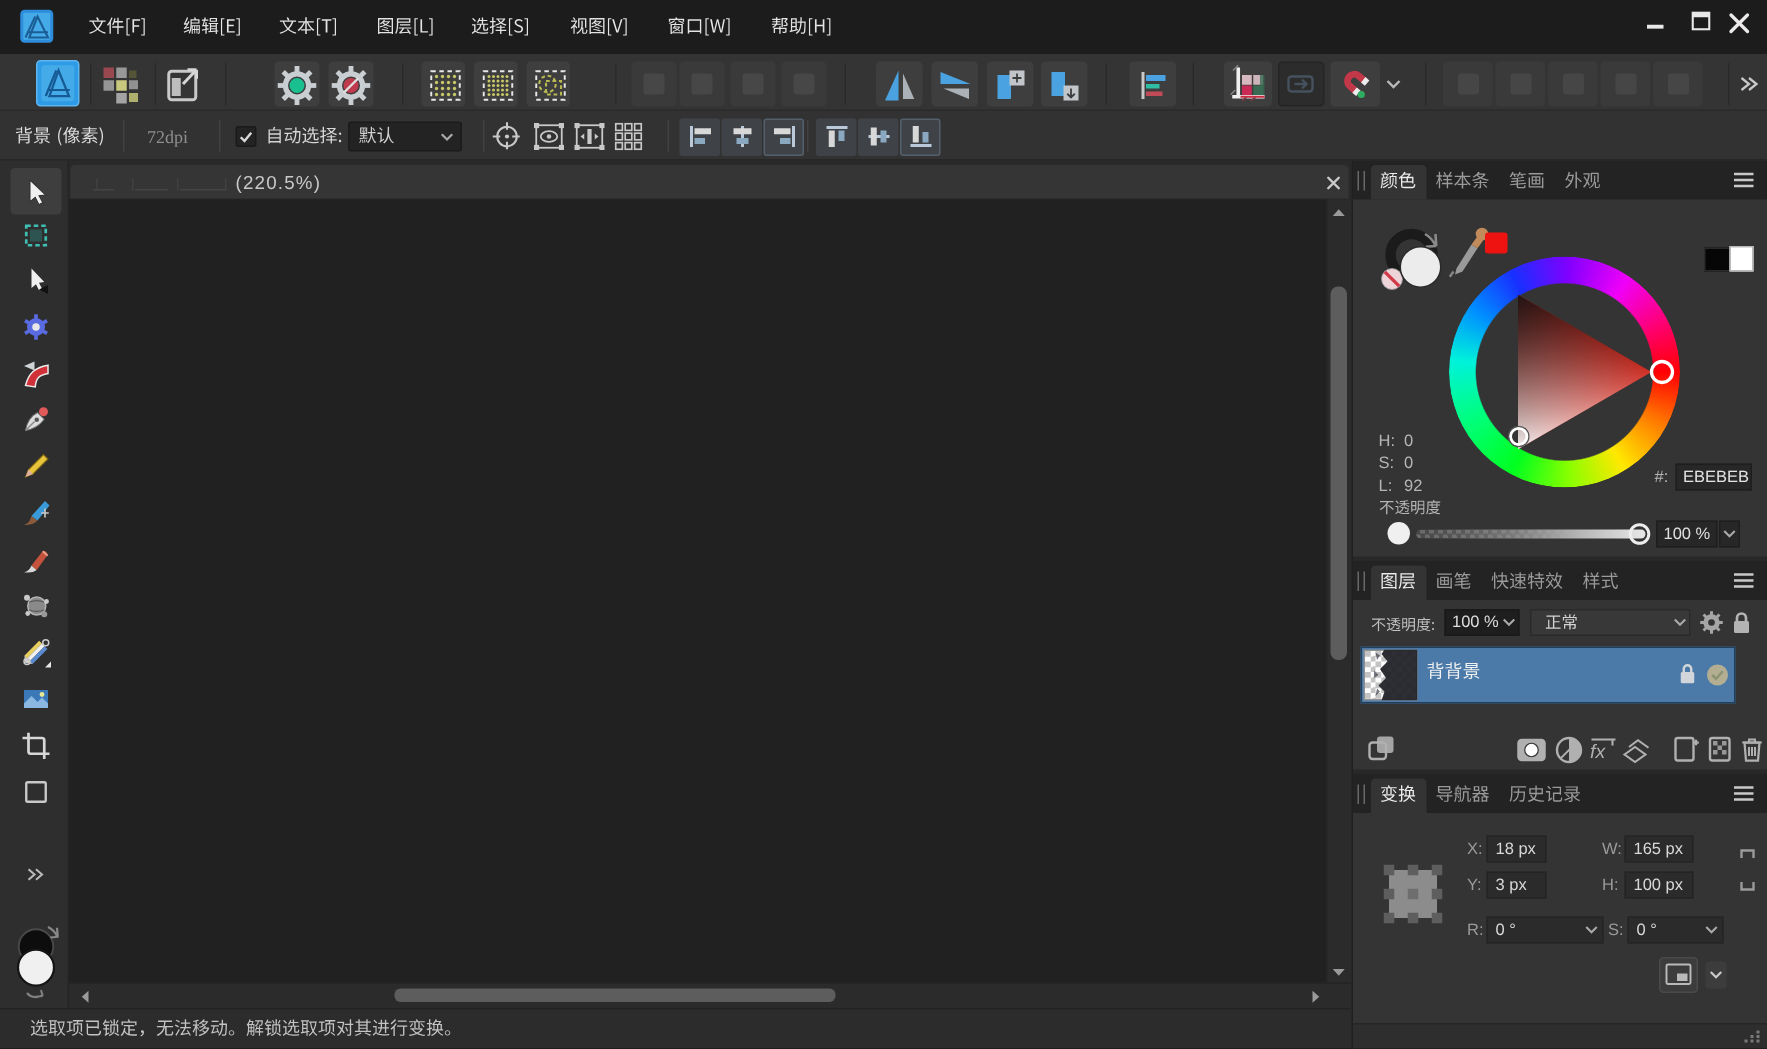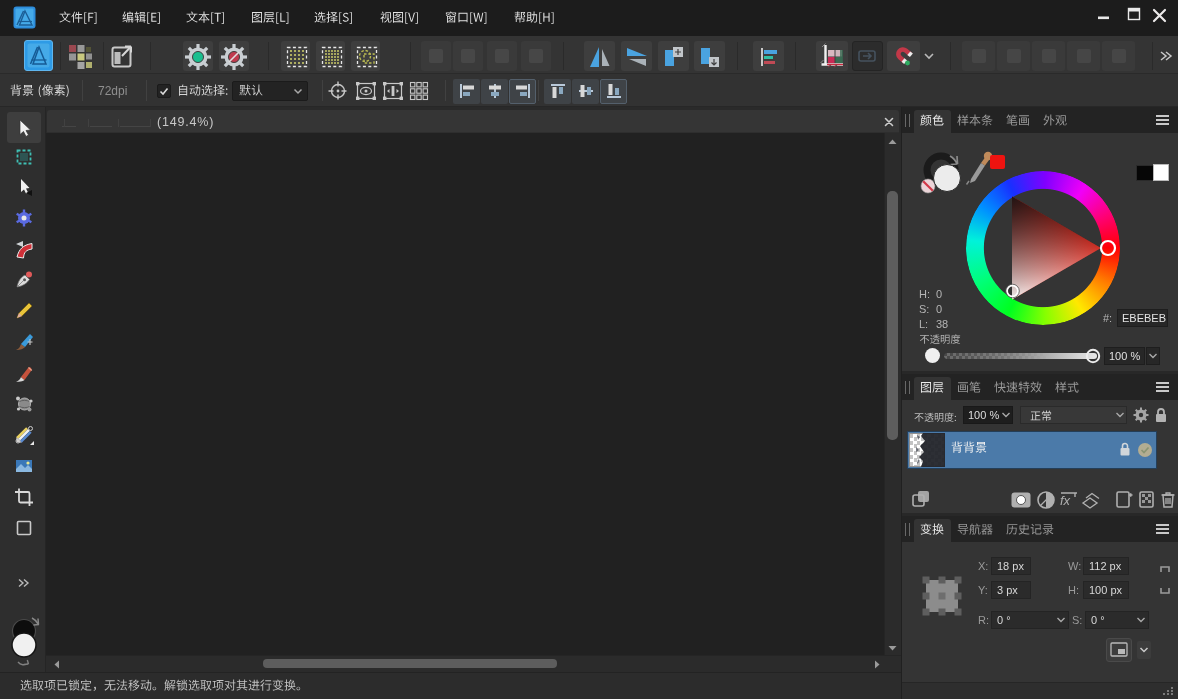--- a/index.html
+++ b/index.html
@@ -293,21 +293,21 @@
 <div style="position:absolute;left:0px;top:74px;width:1178px;height:33px;background:#323232;border-bottom:1px solid #272727;"></div>
 <div style="position:absolute;left:10px;top:84.0px;width:60px;height:14px"><svg width="60" height="14" viewBox="0 -10.6 60 13.9" style="fill:#dcdcdc;overflow:visible">
         <path transform="translate(0.0,0)" d="M8.8 -4.5V-3.5H3.3V-4.5ZM2.4 -5.2V1H3.3V-1.1H8.8V-0C8.8 0.1 8.7 0.2 8.6 0.2C8.4 0.2 7.7 0.2 7 0.2C7.1 0.4 7.2 0.7 7.3 1C8.2 1 8.8 1 9.2 0.8C9.6 0.7 9.7 0.5 9.7 -0V-5.2ZM3.3 -2.9H8.8V-1.8H3.3ZM4 -10.1V-9H0.9V-8.3H4V-7.2C2.7 -7 1.5 -6.8 0.6 -6.7L0.8 -5.9L4 -6.5V-5.6H4.8V-10.1ZM6.6 -10.1V-6.9C6.6 -6 6.9 -5.7 8 -5.7C8.3 -5.7 9.8 -5.7 10.1 -5.7C11 -5.7 11.2 -6 11.3 -7.2C11.1 -7.3 10.7 -7.4 10.5 -7.5C10.5 -6.7 10.4 -6.5 10 -6.5C9.7 -6.5 8.4 -6.5 8.1 -6.5C7.6 -6.5 7.5 -6.6 7.5 -6.9V-7.8C8.7 -8.1 9.9 -8.5 10.9 -8.9L10.2 -9.5C9.6 -9.2 8.5 -8.9 7.5 -8.6V-10.1Z"></path>
         <path transform="translate(12.0,0)" d="M2.9 -7.7H9.1V-6.9H2.9ZM2.9 -9H9.1V-8.3H2.9ZM3.2 -3.5H8.8V-2.3H3.2ZM7.5 -0.8C8.6 -0.4 10 0.3 10.7 0.8L11.3 0.2C10.5 -0.3 9.1 -0.9 8.1 -1.3ZM3.5 -1.4C2.8 -0.8 1.6 -0.2 0.5 0.1C0.7 0.3 1 0.6 1.2 0.8C2.2 0.3 3.5 -0.3 4.3 -1ZM5.2 -6.1C5.3 -5.9 5.4 -5.7 5.5 -5.5H0.7V-4.8H11.3V-5.5H6.5C6.4 -5.8 6.2 -6.1 6 -6.3H10V-9.6H2V-6.3H5.8ZM2.3 -4.2V-1.7H5.5V0.1C5.5 0.2 5.5 0.2 5.3 0.3C5.2 0.3 4.6 0.3 4 0.2C4.1 0.4 4.2 0.7 4.2 1C5.1 1 5.6 1 6 0.8C6.3 0.7 6.5 0.5 6.5 0.1V-1.7H9.7V-4.2Z"></path>
         <path transform="translate(27.6,0)" d="M2.9 2.4 3.5 2.1C2.5 0.3 2 -1.7 2 -3.7C2 -5.8 2.5 -7.8 3.5 -9.5L2.9 -9.8C1.8 -8 1.1 -6.1 1.1 -3.7C1.1 -1.4 1.8 0.6 2.9 2.4Z"></path>
         <path transform="translate(31.7,0)" d="M5.8 -8.5H8C7.8 -8.2 7.5 -7.8 7.3 -7.5H5C5.3 -7.9 5.6 -8.2 5.8 -8.5ZM5.8 -10.1C5.3 -9.1 4.4 -7.8 3.1 -6.9C3.3 -6.7 3.5 -6.5 3.7 -6.3C3.9 -6.4 4.1 -6.6 4.3 -6.8V-5H6.2C5.6 -4.5 4.7 -3.9 3.4 -3.6C3.6 -3.4 3.9 -3.1 4 -3C5 -3.3 5.8 -3.8 6.4 -4.2C6.6 -4 6.8 -3.8 6.9 -3.6C6.1 -2.9 4.6 -2.2 3.4 -1.8C3.6 -1.7 3.8 -1.4 3.9 -1.2C5 -1.6 6.4 -2.4 7.2 -3.1C7.4 -2.9 7.5 -2.7 7.5 -2.4C6.6 -1.5 4.8 -0.6 3.3 -0.1C3.5 0 3.7 0.3 3.9 0.5C5.2 0.1 6.7 -0.8 7.7 -1.7C7.8 -0.9 7.7 -0.3 7.4 -0C7.2 0.2 7.1 0.2 6.8 0.2C6.6 0.2 6.3 0.2 6 0.1C6.2 0.4 6.2 0.7 6.3 0.9C6.5 0.9 6.8 0.9 7 0.9C7.4 0.9 7.7 0.9 8 0.5C8.6 0 8.7 -1.2 8.3 -2.5L8.9 -2.8C9.3 -1.5 10.1 -0.3 11.1 0.3C11.2 0.1 11.4 -0.3 11.6 -0.4C10.7 -0.9 10 -1.9 9.6 -3.1C10 -3.3 10.5 -3.6 10.9 -3.9L10.3 -4.4C9.7 -4 8.9 -3.5 8.1 -3.1C7.8 -3.7 7.5 -4.2 6.9 -4.6L7.2 -5H10.8V-7.5H8.2C8.6 -8 8.9 -8.4 9.2 -8.9L8.7 -9.3L8.5 -9.2H6.3L6.7 -9.9ZM5.1 -6.9H7.2C7.2 -6.5 7.1 -6.1 6.8 -5.6H5.1ZM8 -6.9H9.9V-5.6H7.6C7.9 -6.1 8 -6.5 8 -6.9ZM3.1 -10C2.5 -8.2 1.5 -6.4 0.3 -5.2C0.5 -5 0.8 -4.6 0.9 -4.4C1.2 -4.7 1.6 -5.2 1.9 -5.7V0.9H2.8V-7.1C3.2 -7.9 3.7 -8.9 4 -9.8Z"></path>
         <path transform="translate(43.7,0)" d="M7.6 -1C8.7 -0.5 9.9 0.3 10.6 0.8L11.3 0.2C10.6 -0.3 9.3 -1 8.3 -1.5ZM3.5 -1.5C2.8 -0.9 1.6 -0.2 0.6 0.2C0.8 0.3 1.1 0.6 1.2 0.8C2.3 0.3 3.5 -0.4 4.3 -1.2ZM2.3 -3.5C2.5 -3.6 2.9 -3.7 5.3 -3.8C4.2 -3.3 3.2 -3 2.8 -2.8C2.1 -2.6 1.6 -2.4 1.2 -2.4C1.2 -2.2 1.4 -1.8 1.4 -1.6C1.7 -1.7 2.2 -1.8 5.7 -2V-0.1C5.7 0 5.7 0.1 5.5 0.1C5.3 0.1 4.7 0.1 3.9 0.1C4.1 0.3 4.2 0.7 4.3 0.9C5.1 0.9 5.7 0.9 6.1 0.8C6.5 0.6 6.6 0.4 6.6 -0.1V-2L9.6 -2.2C9.9 -1.9 10.2 -1.6 10.4 -1.4L11.1 -1.9C10.6 -2.5 9.6 -3.3 8.7 -3.8L8.1 -3.3C8.3 -3.2 8.6 -3 8.9 -2.8L3.9 -2.6C5.6 -3.1 7.3 -3.8 8.9 -4.7L8.3 -5.2C7.8 -5 7.3 -4.7 6.8 -4.5L4 -4.3C4.7 -4.6 5.3 -4.9 5.9 -5.3L5.7 -5.6H11.4V-6.3H6.4V-7.1H10.1V-7.7H6.4V-8.5H10.8V-9.2H6.4V-10.1H5.5V-9.2H1.3V-8.5H5.5V-7.7H1.9V-7.1H5.5V-6.3H0.6V-5.6H4.9C4.1 -5.1 3.2 -4.7 2.9 -4.5C2.6 -4.4 2.3 -4.3 2.1 -4.3C2.2 -4.1 2.3 -3.7 2.3 -3.5Z"></path>
         <path transform="translate(55.7,0)" d="M1.2 2.4C2.3 0.6 3 -1.4 3 -3.7C3 -6.1 2.3 -8 1.2 -9.8L0.5 -9.5C1.5 -7.8 2.1 -5.8 2.1 -3.7C2.1 -1.7 1.5 0.3 0.5 2.1Z"></path>
       </svg></div>
 <div style="position:absolute;left:82px;top:80px;width:1px;height:21px;background:#414141;"></div>
-<div style="position:absolute;left:98px;top:82.0px;font-size:12px;color:#8f8f8f;line-height:18.0px;white-space:nowrap;">72dpi</div>
+<div style="position:absolute;left:98px;top:82.0px;font-size:12px;color:#8f8f8f;line-height:18.0px;white-space:nowrap;font-family:Liberation Serif, serif;">72dpi</div>
 <div style="position:absolute;left:146px;top:80px;width:1px;height:21px;background:#414141;"></div>
 <div style="position:absolute;left:157px;top:84px;width:14px;height:14px;background:#232323;border:1px solid #1a1a1a;border-radius:2px;"></div>
 <svg style="position:absolute;left:158px;top:85px" width="12" height="12" viewBox="0 0 12 12">
       <path d="M2.5 6.5 L5 9 L9.5 3.5" stroke="#d9d9d9" stroke-width="1.6" fill="none"></path>
     </svg>
 <div style="position:absolute;left:177px;top:84.0px;width:51px;height:14px"><svg width="51" height="14" viewBox="0 -10.6 51 13.9" style="fill:#d6d6d6;overflow:visible">
         <path transform="translate(0.0,0)" d="M2.9 -4.9H9.3V-3.2H2.9ZM2.9 -5.8V-7.6H9.3V-5.8ZM2.9 -2.3H9.3V-0.6H2.9ZM5.5 -10.1C5.4 -9.6 5.2 -9 5 -8.4H2V1H2.9V0.3H9.3V0.9H10.2V-8.4H5.9C6.1 -8.9 6.3 -9.4 6.5 -10Z"></path>
         <path transform="translate(12.0,0)" d="M1.1 -9.1V-8.3H5.7V-9.1ZM7.8 -9.9C7.8 -9 7.8 -8.2 7.8 -7.3H6.1V-6.4H7.8C7.6 -3.7 7.1 -1.2 5.5 0.3C5.7 0.4 6 0.7 6.2 0.9C8 -0.7 8.5 -3.5 8.7 -6.4H10.4C10.3 -2.2 10.2 -0.6 9.8 -0.2C9.7 -0.1 9.6 -0 9.4 -0C9.1 -0 8.5 -0 7.8 -0.1C8 0.1 8.1 0.5 8.1 0.8C8.7 0.8 9.4 0.8 9.7 0.8C10.1 0.7 10.4 0.6 10.6 0.3C11 -0.2 11.2 -1.9 11.3 -6.9C11.3 -7 11.3 -7.3 11.3 -7.3H8.7C8.7 -8.2 8.7 -9 8.7 -9.9ZM1.1 -0.5 1.1 -0.5V-0.5C1.4 -0.7 1.8 -0.8 5.1 -1.6L5.4 -0.8L6.1 -1C5.9 -1.9 5.4 -3.3 4.9 -4.4L4.2 -4.2C4.4 -3.6 4.7 -3 4.9 -2.3L2 -1.7C2.5 -2.8 2.9 -4.2 3.2 -5.4H5.9V-6.2H0.6V-5.4H2.3C2 -4 1.5 -2.6 1.3 -2.2C1.1 -1.7 1 -1.4 0.8 -1.4C0.9 -1.1 1 -0.7 1.1 -0.5Z"></path>
         <path transform="translate(24.0,0)" d="M0.7 -9.2C1.4 -8.6 2.2 -7.8 2.6 -7.2L3.3 -7.7C3 -8.3 2.1 -9.1 1.4 -9.7ZM5.4 -9.7C5.1 -8.7 4.6 -7.6 3.9 -6.9C4.1 -6.8 4.5 -6.5 4.7 -6.4C5 -6.7 5.2 -7.2 5.5 -7.6H7.2V-5.9H3.8V-5.1H6C5.8 -3.5 5.3 -2.4 3.5 -1.7C3.7 -1.6 4 -1.2 4.1 -1C6.1 -1.8 6.7 -3.2 6.9 -5.1H8.1V-2.3C8.1 -1.4 8.4 -1.1 9.3 -1.1C9.4 -1.1 10.2 -1.1 10.4 -1.1C11.2 -1.1 11.4 -1.5 11.5 -3C11.3 -3.1 10.9 -3.2 10.7 -3.4C10.7 -2.1 10.6 -2 10.3 -2C10.2 -2 9.5 -2 9.4 -2C9.1 -2 9 -2 9 -2.3V-5.1H11.4V-5.9H8.1V-7.6H10.9V-8.4H8.1V-10H7.2V-8.4H5.8C6 -8.8 6.1 -9.2 6.2 -9.5ZM3 -5.5H0.7V-4.6H2.1V-1C1.6 -0.8 1.1 -0.3 0.5 0.2L1.1 1C1.8 0.2 2.5 -0.4 2.9 -0.4C3.2 -0.4 3.6 -0.1 4 0.2C4.8 0.7 5.8 0.8 7.2 0.8C8.4 0.8 10.4 0.8 11.3 0.7C11.4 0.4 11.5 -0 11.6 -0.2C10.4 -0.1 8.6 -0 7.2 -0C5.9 -0 4.9 -0.1 4.2 -0.6C3.6 -0.9 3.3 -1.2 3 -1.2Z"></path>
         <path transform="translate(36.0,0)" d="M2.1 -10.1V-7.7H0.6V-6.8H2.1V-4.3C1.5 -4.1 0.9 -3.9 0.4 -3.8L0.7 -2.9L2.1 -3.4V-0.1C2.1 0 2.1 0.1 1.9 0.1C1.8 0.1 1.3 0.1 0.8 0.1C0.9 0.3 1 0.7 1.1 0.9C1.8 0.9 2.3 0.9 2.6 0.7C2.9 0.6 3 0.3 3 -0.1V-3.7L4.4 -4.1L4.3 -4.9L3 -4.5V-6.8H4.4V-7.7H3V-10.1ZM9.6 -8.6C9.2 -8 8.6 -7.5 7.9 -7C7.3 -7.5 6.8 -8 6.4 -8.6ZM4.8 -9.4V-8.6H5.5C6 -7.8 6.6 -7.1 7.2 -6.5C6.3 -6 5.3 -5.5 4.2 -5.3C4.4 -5.1 4.6 -4.8 4.7 -4.6C5.8 -4.9 6.9 -5.4 7.9 -6C8.9 -5.4 9.9 -4.9 11.1 -4.5C11.3 -4.8 11.5 -5.1 11.7 -5.3C10.6 -5.5 9.5 -6 8.6 -6.5C9.6 -7.2 10.4 -8.1 10.9 -9.2L10.4 -9.5L10.2 -9.4ZM7.4 -4.9V-3.9H5V-3.1H7.4V-1.8H4.4V-1H7.4V1H8.3V-1H11.5V-1.8H8.3V-3.1H10.6V-3.9H8.3V-4.9Z"></path>
@@ -484,21 +484,21 @@
     </svg>
 <div style="position:absolute;left:46px;top:107px;width:855px;height:26px;background:#2a2a2a;"></div>
 <div style="position:absolute;left:47px;top:110px;width:852px;height:23px;background:#353535;border-radius:3px 3px 0 0;border-bottom:1px solid #2e2e2e;"></div>
 <div style="position:absolute;left:62px;top:126px;width:14px;height:1px;background:#454545;"></div>
 <div style="position:absolute;left:90px;top:126px;width:22px;height:1px;background:#454545;"></div>
 <div style="position:absolute;left:120px;top:126px;width:30px;height:1px;background:#454545;"></div>
 <div style="position:absolute;left:64px;top:119px;width:1px;height:8px;background:#414141;"></div>
 <div style="position:absolute;left:88px;top:119px;width:1px;height:8px;background:#414141;"></div>
 <div style="position:absolute;left:118px;top:119px;width:1px;height:8px;background:#414141;"></div>
 <div style="position:absolute;left:150px;top:119px;width:1px;height:8px;background:#414141;"></div>
-<div style="position:absolute;left:157px;top:112.625px;font-size:12.5px;color:#c8c8c8;line-height:18.75px;white-space:nowrap;letter-spacing:0.8px;">(149.4%)</div>
+<div style="position:absolute;left:157px;top:112.625px;font-size:12.5px;color:#c8c8c8;line-height:18.75px;white-space:nowrap;letter-spacing:0.8px;">(220.5%)</div>
 <svg style="position:absolute;left:882px;top:115px" width="14" height="14" viewBox="0 0 14 14">
       <path d="M3.5 3.5 L10.5 10.5 M10.5 3.5 L3.5 10.5" stroke="#cccccc" stroke-width="1.6" stroke-linecap="round"></path>
     </svg>
 <div style="position:absolute;left:46px;top:133px;width:838px;height:522px;background:#212121;"></div>
 <div style="position:absolute;left:884px;top:133px;width:17px;height:522px;background:#2b2b2b;border-left:1px solid #252525;"></div>
 <svg style="position:absolute;left:886px;top:136px" width="13" height="12" viewBox="0 0 13 12">
       <path d="M2.5 8 L6.5 3.5 L10.5 8" fill="#9a9a9a"></path>
     </svg>
 <svg style="position:absolute;left:886px;top:642px" width="13" height="12" viewBox="0 0 13 12">
       <path d="M2.5 4 L6.5 8.5 L10.5 4" fill="#9a9a9a"></path>
@@ -598,21 +598,21 @@
       <polygon points="136,77 47,25.5 47,128.5" fill="#8a8a8a" opacity="0.13"></polygon>
       <circle cx="143" cy="77" r="7" fill="none" stroke="#fff" stroke-width="2.2"></circle>
       <circle cx="47.5" cy="120" r="5.5" fill="none" stroke="#fff" stroke-width="2"></circle>
       <circle cx="47.5" cy="120" r="6.8" fill="none" stroke="#555" stroke-width="0.8"></circle>
     </svg>
 <div style="position:absolute;left:919px;top:285.75px;font-size:11px;color:#b5b5b5;line-height:16.5px;white-space:nowrap;">H:</div>
 <div style="position:absolute;left:936px;top:285.75px;font-size:11px;color:#b5b5b5;line-height:16.5px;white-space:nowrap;">0</div>
 <div style="position:absolute;left:919px;top:300.75px;font-size:11px;color:#b5b5b5;line-height:16.5px;white-space:nowrap;">S:</div>
 <div style="position:absolute;left:936px;top:300.75px;font-size:11px;color:#b5b5b5;line-height:16.5px;white-space:nowrap;">0</div>
 <div style="position:absolute;left:919px;top:315.75px;font-size:11px;color:#b5b5b5;line-height:16.5px;white-space:nowrap;">L:</div>
-<div style="position:absolute;left:936px;top:315.75px;font-size:11px;color:#b5b5b5;line-height:16.5px;white-space:nowrap;">38</div>
+<div style="position:absolute;left:936px;top:315.75px;font-size:11px;color:#b5b5b5;line-height:16.5px;white-space:nowrap;">92</div>
 <div style="position:absolute;left:1103px;top:309.75px;font-size:11px;color:#b5b5b5;line-height:16.5px;white-space:nowrap;">#:</div>
 <div style="position:absolute;left:1117px;top:309px;width:51px;height:18px;background:#272727;border:1px solid #1e1e1e;"></div>
 <div style="position:absolute;left:1122px;top:309.75px;font-size:11px;color:#e3e3e3;line-height:16.5px;white-space:nowrap;">EBEBEB</div>
 <div style="position:absolute;left:919px;top:331.9px;width:42px;height:12px"><svg width="42" height="12" viewBox="0 -9.2 42 12.2" style="fill:#b5b5b5;overflow:visible">
         <path transform="translate(0.0,0)" d="M5.9 -5C7.1 -4.2 8.7 -2.9 9.4 -2.1L10.1 -2.7C9.3 -3.5 7.7 -4.7 6.5 -5.5ZM0.7 -8.1V-7.3H5.4C4.4 -5.5 2.6 -3.7 0.5 -2.7C0.6 -2.5 0.9 -2.2 1 -2C2.5 -2.8 3.8 -3.8 4.8 -5.1V0.8H5.7V-6.1C5.9 -6.5 6.2 -6.9 6.4 -7.3H9.8V-8.1Z"></path>
         <path transform="translate(10.5,0)" d="M0.6 -8C1.2 -7.5 2 -6.8 2.3 -6.3L2.9 -6.8C2.6 -7.3 1.9 -8 1.2 -8.5ZM9 -8.7C7.7 -8.4 5.4 -8.2 3.5 -8.1C3.6 -8 3.7 -7.7 3.7 -7.5C4.5 -7.6 5.4 -7.6 6.2 -7.7V-6.9H3.3V-6.3H5.7C5 -5.5 4 -4.9 3 -4.5C3.1 -4.4 3.3 -4.1 3.5 -4C4.4 -4.3 5.5 -5.1 6.2 -5.9V-4.5H7V-5.9C7.7 -5.1 8.7 -4.4 9.7 -4C9.8 -4.2 10 -4.4 10.2 -4.6C9.2 -4.9 8.1 -5.5 7.4 -6.3H10V-6.9H7V-7.7C7.9 -7.8 8.8 -8 9.5 -8.1ZM4.1 -4.2V-3.6H5.3C5.1 -2.5 4.7 -1.7 3.2 -1.2C3.4 -1.1 3.6 -0.8 3.7 -0.6C5.3 -1.2 5.9 -2.2 6.1 -3.6H7.3C7.3 -3.3 7.2 -2.9 7.1 -2.7H8.9C8.8 -1.9 8.7 -1.5 8.5 -1.4C8.5 -1.3 8.4 -1.3 8.2 -1.3C8 -1.3 7.5 -1.3 7 -1.4C7.1 -1.2 7.2 -1 7.2 -0.8C7.7 -0.7 8.2 -0.7 8.5 -0.8C8.8 -0.8 9 -0.8 9.1 -1C9.4 -1.2 9.5 -1.7 9.6 -3C9.6 -3.1 9.6 -3.3 9.6 -3.3H7.9L8.2 -4.2ZM2.6 -4.8H0.6V-4.1H1.9V-0.9C1.4 -0.7 0.9 -0.3 0.5 0.2L1 0.8C1.6 0.2 2.2 -0.4 2.6 -0.4C2.8 -0.4 3.1 -0.1 3.5 0.2C4.2 0.6 5.1 0.7 6.3 0.7C7.3 0.7 9.1 0.7 9.9 0.6C9.9 0.4 10.1 -0 10.1 -0.2C9.1 -0.1 7.5 -0 6.3 -0C5.2 -0 4.3 -0.1 3.7 -0.5C3.2 -0.8 2.9 -1 2.6 -1.1Z"></path>
         <path transform="translate(21.0,0)" d="M3.5 -4.7V-2.6H1.6V-4.7ZM3.5 -5.4H1.6V-7.5H3.5ZM0.8 -8.2V-0.9H1.6V-1.9H4.3V-8.2ZM9 -7.6V-5.8H6V-7.6ZM5.3 -8.4V-4.6C5.3 -3 5.1 -1 3.3 0.4C3.5 0.5 3.8 0.7 3.9 0.9C5.1 -0 5.6 -1.3 5.9 -2.5H9V-0.2C9 -0 8.9 0.1 8.7 0.1C8.5 0.1 7.9 0.1 7.2 0C7.3 0.3 7.4 0.6 7.5 0.8C8.4 0.8 8.9 0.8 9.3 0.7C9.6 0.5 9.7 0.3 9.7 -0.2V-8.4ZM9 -5.1V-3.2H6C6 -3.7 6 -4.2 6 -4.6V-5.1Z"></path>
         <path transform="translate(31.5,0)" d="M4.1 -6.8V-5.8H2.4V-5.2H4.1V-3.5H8.1V-5.2H9.8V-5.8H8.1V-6.8H7.4V-5.8H4.8V-6.8ZM7.4 -5.2V-4.1H4.8V-5.2ZM7.9 -2.1C7.5 -1.6 6.8 -1.2 6.1 -0.8C5.3 -1.2 4.7 -1.6 4.3 -2.1ZM2.5 -2.8V-2.1H3.9L3.5 -2C3.9 -1.4 4.5 -0.9 5.2 -0.5C4.2 -0.2 3.1 0 2 0.1C2.1 0.3 2.3 0.6 2.3 0.8C3.6 0.6 4.9 0.4 6 -0.1C7.1 0.4 8.3 0.7 9.6 0.8C9.7 0.6 9.9 0.3 10.1 0.2C8.9 0.1 7.9 -0.2 6.9 -0.5C7.9 -1 8.6 -1.6 9.1 -2.6L8.6 -2.8L8.5 -2.8ZM5 -8.7C5.1 -8.4 5.3 -8.1 5.4 -7.8H1.3V-4.9C1.3 -3.3 1.2 -1.1 0.4 0.5C0.6 0.5 0.9 0.7 1.1 0.8C2 -0.8 2.1 -3.2 2.1 -4.9V-7H10V-7.8H6.3C6.2 -8.1 5.9 -8.5 5.8 -8.9Z"></path>
       </svg></div>
 <div style="position:absolute;left:944px;top:353px;width:153px;height:6px;border-radius:3px;background:linear-gradient(90deg,#3a3a3a,#e8e8e8);"></div>
@@ -773,21 +773,21 @@
       <rect x="1.5" y="33.5" width="7" height="7" fill="#5e5e5e"></rect>
       <rect x="17.5" y="33.5" width="7" height="7" fill="#5e5e5e"></rect>
       <rect x="33.5" y="33.5" width="7" height="7" fill="#5e5e5e"></rect>
       <rect x="17.5" y="17.5" width="7" height="7" fill="#6e6e6e"></rect>
     </svg>
 <div style="position:absolute;left:978px;top:557.75px;font-size:11px;color:#9a9a9a;line-height:16.5px;white-space:nowrap;">X:</div>
 <div style="position:absolute;left:991px;top:557px;width:40px;height:18px;background:#2b2b2b;border:1px solid #242424;"></div>
 <div style="position:absolute;left:997px;top:557.75px;font-size:11px;color:#d8d8d8;line-height:16.5px;white-space:nowrap;">18 px</div>
 <div style="position:absolute;left:1068px;top:557.75px;font-size:11px;color:#9a9a9a;line-height:16.5px;white-space:nowrap;">W:</div>
 <div style="position:absolute;left:1083px;top:557px;width:46px;height:18px;background:#2b2b2b;border:1px solid #242424;"></div>
-<div style="position:absolute;left:1089px;top:557.75px;font-size:11px;color:#d8d8d8;line-height:16.5px;white-space:nowrap;">112 px</div>
+<div style="position:absolute;left:1089px;top:557.75px;font-size:11px;color:#d8d8d8;line-height:16.5px;white-space:nowrap;">165 px</div>
 <div style="position:absolute;left:978px;top:581.75px;font-size:11px;color:#9a9a9a;line-height:16.5px;white-space:nowrap;">Y:</div>
 <div style="position:absolute;left:991px;top:581px;width:40px;height:18px;background:#2b2b2b;border:1px solid #242424;"></div>
 <div style="position:absolute;left:997px;top:581.75px;font-size:11px;color:#d8d8d8;line-height:16.5px;white-space:nowrap;">3 px</div>
 <div style="position:absolute;left:1068px;top:581.75px;font-size:11px;color:#9a9a9a;line-height:16.5px;white-space:nowrap;">H:</div>
 <div style="position:absolute;left:1083px;top:581px;width:46px;height:18px;background:#2b2b2b;border:1px solid #242424;"></div>
 <div style="position:absolute;left:1089px;top:581.75px;font-size:11px;color:#d8d8d8;line-height:16.5px;white-space:nowrap;">100 px</div>
 <div style="position:absolute;left:978px;top:611.75px;font-size:11px;color:#9a9a9a;line-height:16.5px;white-space:nowrap;">R:</div>
 <div style="position:absolute;left:991px;top:611px;width:78px;height:18px;background:#2b2b2b;border:1px solid #242424;"></div>
 <div style="position:absolute;left:997px;top:611.75px;font-size:11px;color:#d8d8d8;line-height:16.5px;white-space:nowrap;">0 °</div>
 <svg style="position:absolute;left:1054px;top:614px" width="14" height="12" viewBox="0 0 14 12">

